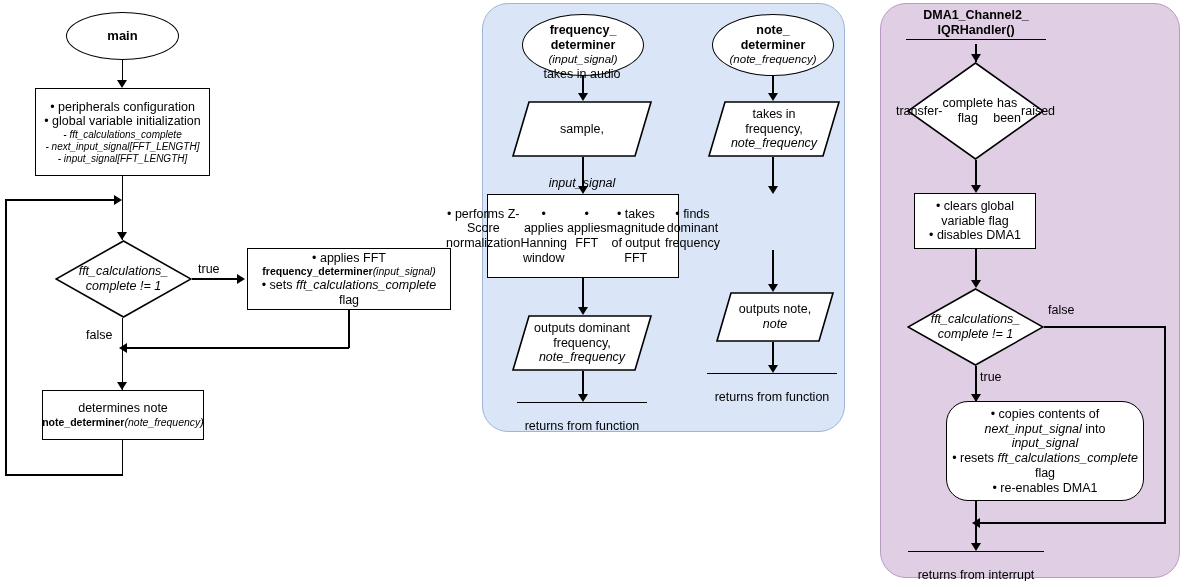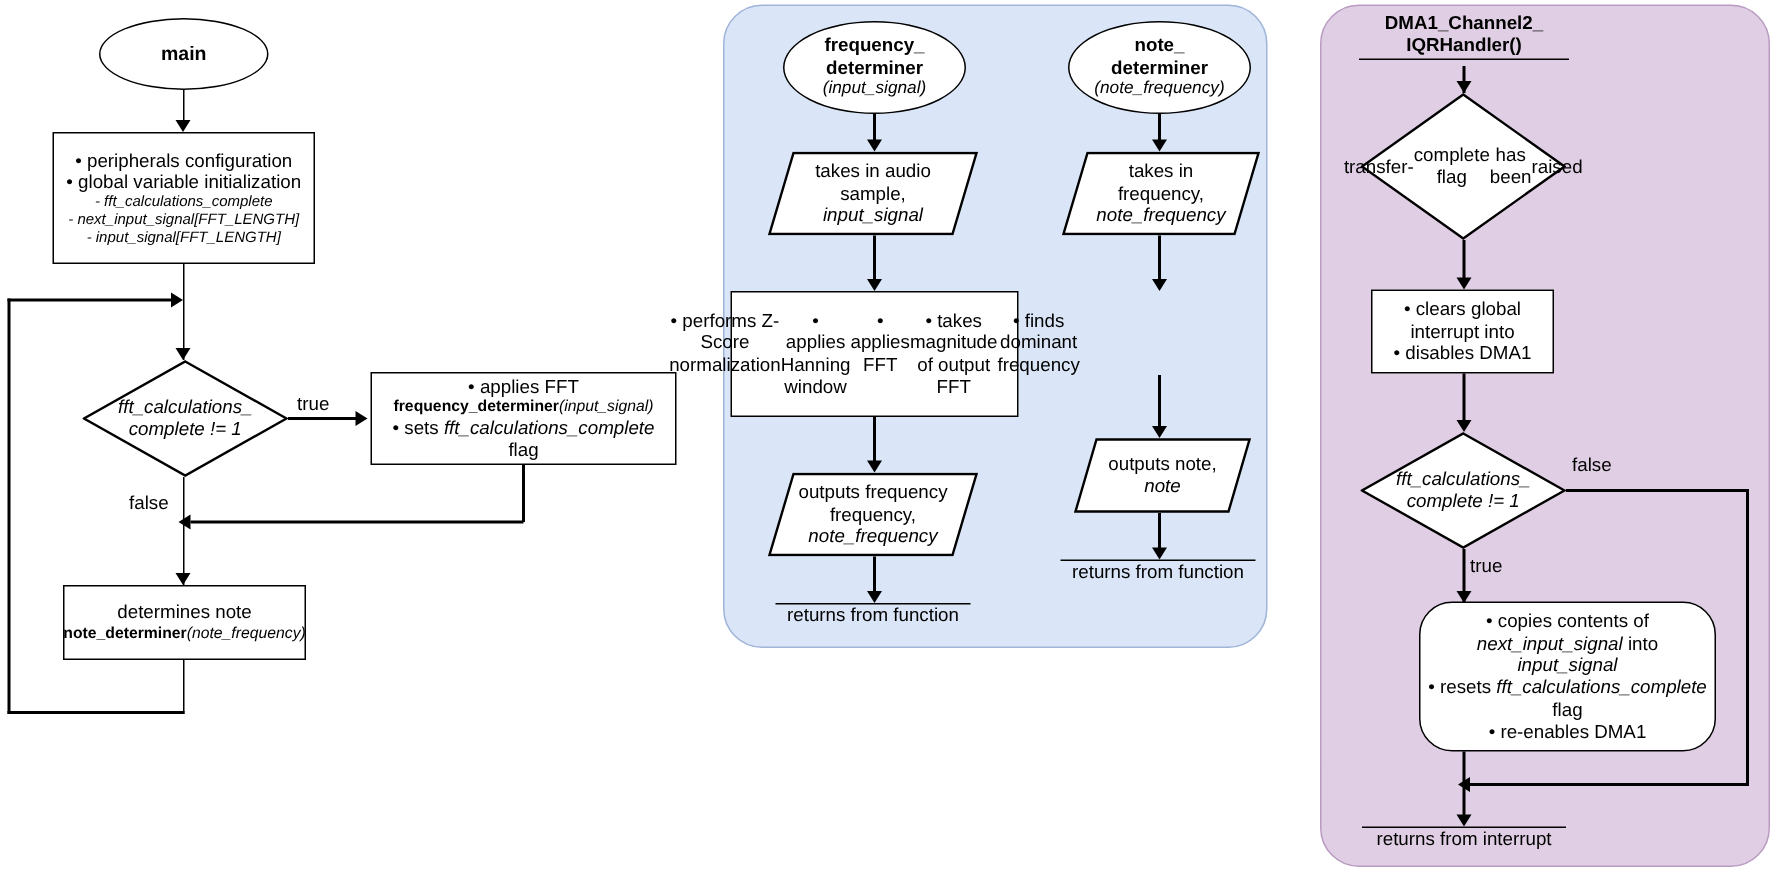--- a/index.html
+++ b/index.html
@@ -109,21 +109,21 @@
     font-size:12.5px;
     color:#000;
     white-space:nowrap;
   }
   
   .terminator{
     position:absolute;
     text-align:center;
     font-size:12.5px;
     border-top:1.6px solid #000;
-    padding-top:0;
+    padding-top:16px;
     white-space:nowrap;
   }
   .header-title{
     position:absolute;
     text-align:center;
     font-size:12.5px;
     font-weight:bold;
     border-bottom:1.6px solid #000;
     padding-bottom:1px;
     line-height:1.2;
@@ -217,21 +217,21 @@
     </div>
   </div>
   <div class="ln v" style="left:582px;top:76px;height:18px;"></div>
   <div class="arrow arr-down" style="left:577.5px;top:93px;"></div>
 
   <div class="para-wrap" style="left:512px;top:101px;width:140px;height:56px;">
     <svg class="para-shape" viewBox="0 0 140 56" preserveAspectRatio="none">
       <polygon points="17,1 139,1 123,55 1,55" fill="#ffffff" stroke="#000" stroke-width="1.6"></polygon>
     </svg>
     <div class="para-label">
-      <div style="display:flex;flex-direction:column;align-items:center;">
+      <div style="display:flex;flex-direction:column;align-items:center;gap:40px;">
         <span class="t12">takes in audio</span>
         <span class="t12">sample,</span>
         <span class="t12 i">input_signal</span>
       </div>
     </div>
   </div>
 
   <div class="ln v" style="left:582px;top:157px;height:31px;"></div>
   <div class="arrow arr-down" style="left:577.5px;top:186px;"></div>
 
@@ -247,21 +247,21 @@
 
   <div class="ln v" style="left:582px;top:278px;height:31px;"></div>
   <div class="arrow arr-down" style="left:577.5px;top:307px;"></div>
 
   <div class="para-wrap" style="left:512px;top:315px;width:140px;height:56px;">
     <svg class="para-shape" viewBox="0 0 140 56" preserveAspectRatio="none">
       <polygon points="17,1 139,1 123,55 1,55" fill="#ffffff" stroke="#000" stroke-width="1.6"></polygon>
     </svg>
     <div class="para-label">
       <div style="display:flex;flex-direction:column;align-items:center;">
-        <span class="t12">outputs frequency</span>
+        <span class="t12">outputs dominant</span>
         <span class="t12">frequency,</span>
         <span class="t12 i">note_frequency</span>
       </div>
     </div>
   </div>
 
   <div class="ln v" style="left:582px;top:371px;height:26px;"></div>
   <div class="arrow arr-down" style="left:577.5px;top:394px;"></div>
   <div class="terminator" style="left:517px;top:402px;width:130px;">returns from function</div>
 
@@ -332,21 +332,21 @@
       </div>
     </div>
   </div>
 
   <div class="ln v" style="left:975px;top:160px;height:28px;"></div>
   <div class="arrow arr-down" style="left:970.5px;top:185px;"></div>
 
   <div class="node rect" style="left:914px;top:193px;width:122px;height:56px;flex-direction:column;">
     <div class="inner" style="display:flex;flex-direction:column;align-items:center;">
       <span class="t12">• clears global</span>
-      <span class="t12">interrupt into</span>
+      <span class="t12">variable flag</span>
       <span class="t12">• disables DMA1</span>
     </div>
   </div>
 
   <div class="ln v" style="left:975px;top:249px;height:34px;"></div>
   <div class="arrow arr-down" style="left:970.5px;top:280px;"></div>
 
   <div class="diamond-wrap" style="left:907px;top:288px;width:137px;height:78px;">
     <svg class="diamond-shape" viewBox="0 0 137 78" preserveAspectRatio="none">
       <polygon points="68.5,1 136,39 68.5,77 1,39" fill="#ffffff" stroke="#000" stroke-width="1.6"></polygon>

